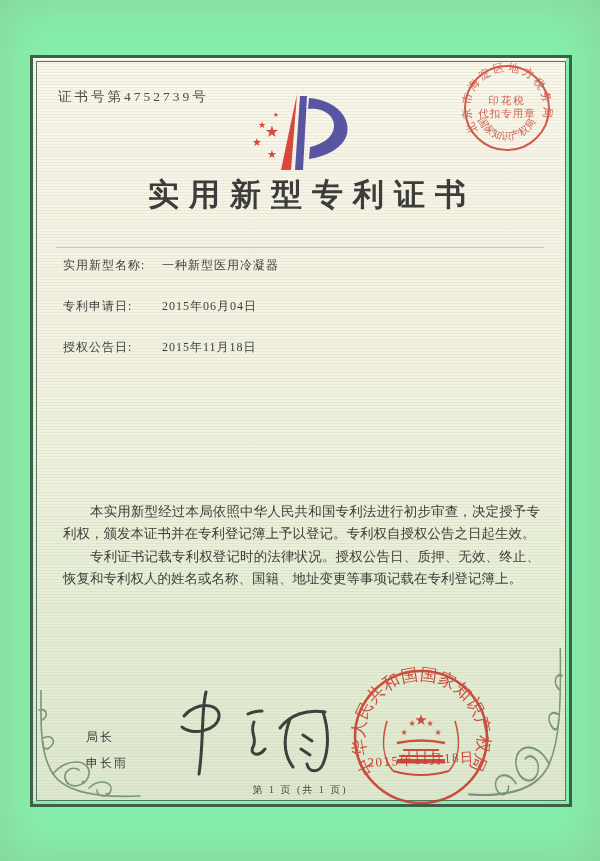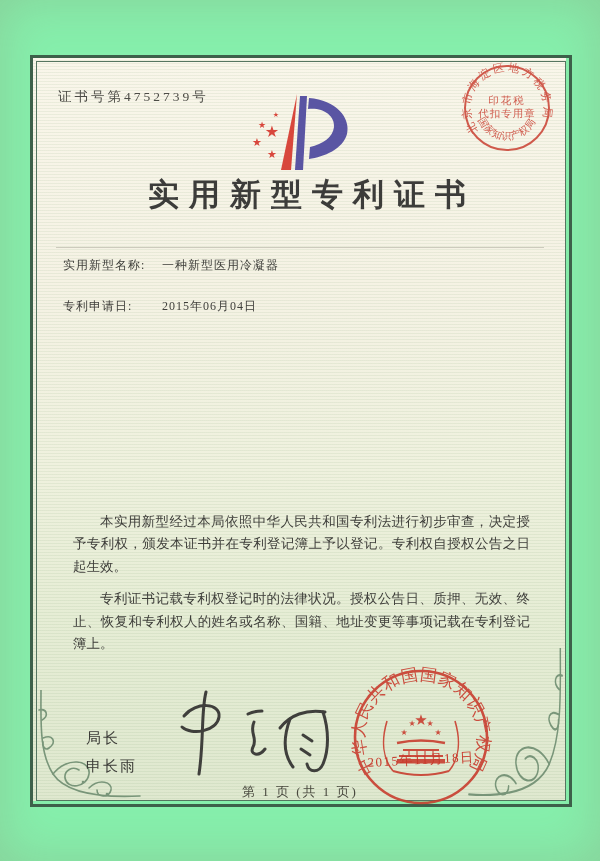--- a/index.html
+++ b/index.html
@@ -31,29 +31,29 @@
   .cert-number{left:58px;top:88px;font-size:13.5px;letter-spacing:3px;color:#4c4c46;}
   .title{left:0;right:0;top:174px;text-align:center;font-size:31px;font-weight:600;
          letter-spacing:10px;padding-left:24px;color:#3c3c3a;}
   .divider{left:56px;width:488px;top:247px;height:1px;background:rgba(100,100,85,.28);}
   .fields{left:63px;top:257px;font-size:12px;}
   .field-row{margin-bottom:24px;white-space:nowrap;}
   .field-label{display:inline-block;min-width:88px;letter-spacing:1px;}
   .field-value{margin-left:8px;letter-spacing:1px;}
   .body-text{left:63px;top:501px;width:477px;font-size:13.5px;line-height:1.66;
              text-align:justify;color:#3e3e3a;}
-  .body-text p{margin:10px;text-indent:2em;}
-  .signer{left:86px;top:729px;font-size:15px;letter-spacing:2px;color:#3a3a36;}
+  .body-text p{margin:0;text-indent:2em;}
+  .signer{left:86px;top:729px;font-size:12px;letter-spacing:2px;color:#3a3a36;}
   .signer div{margin-bottom:9px;}
   .sig-svg{left:168px;top:686px;z-index:5;}
   .seal-main{left:347px;top:661px;z-index:6;opacity:.88;}
   .seal-date{left:347px;top:751px;width:148px;text-align:center;z-index:7;
              color:#c8392b;font-size:13px;letter-spacing:1.5px;transform:rotate(-3deg);}
   .seal-tax{left:461px;top:62px;z-index:6;opacity:.82;}
-  .footer{left:0;right:0;top:783px;text-align:center;font-size:13px;color:#49493f;
+  .footer{left:0;right:0;top:783px;text-align:center;font-size:10px;color:#49493f;
           letter-spacing:2px;}
   .flourish-left{left:37px;top:690px;z-index:2;}
   .flourish-right{left:468px;top:648px;z-index:2;transform:scaleX(-1);}
   .logo{left:224px;top:84px;}
 </style>
 </head>
 <body>
 
 <div class="scan">
 
@@ -102,20 +102,24 @@
   <div class="abs divider"></div>
 
   <div class="abs fields">
     <div class="field-row">
       <span class="field-label">实用新型名称:</span>
       <span class="field-value">一种新型医用冷凝器</span>
     </div>
     <div class="field-row">
       <span class="field-label">专利申请日:</span>
       <span class="field-value">2015年06月04日</span>
+    </div>
+    <div class="field-row">
+      <span class="field-label">授权公告日:</span>
+      <span class="field-value">2015年11月18日</span>
     </div>
   </div>
 
   <div class="abs body-text">
     <p>本实用新型经过本局依照中华人民共和国专利法进行初步审查，决定授予专利权，颁发本证书并在专利登记簿上予以登记。专利权自授权公告之日起生效。</p>
     <p>专利证书记载专利权登记时的法律状况。授权公告日、质押、无效、终止、恢复和专利权人的姓名或名称、国籍、地址变更等事项记载在专利登记簿上。</p>
   </div>
 
   <div class="abs signer">
     <div>局长</div>

